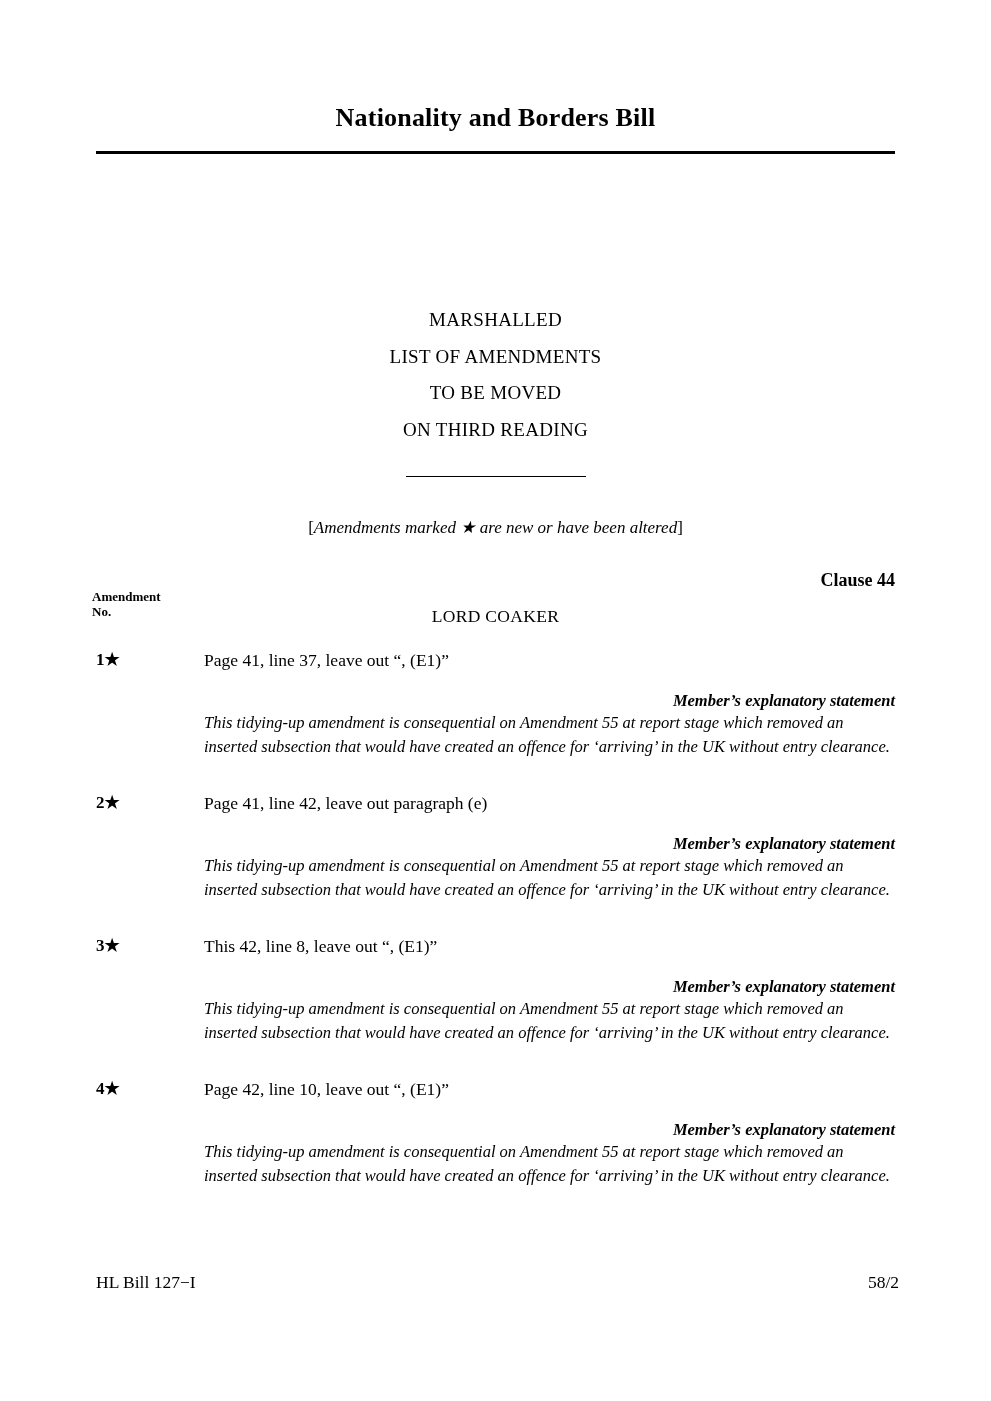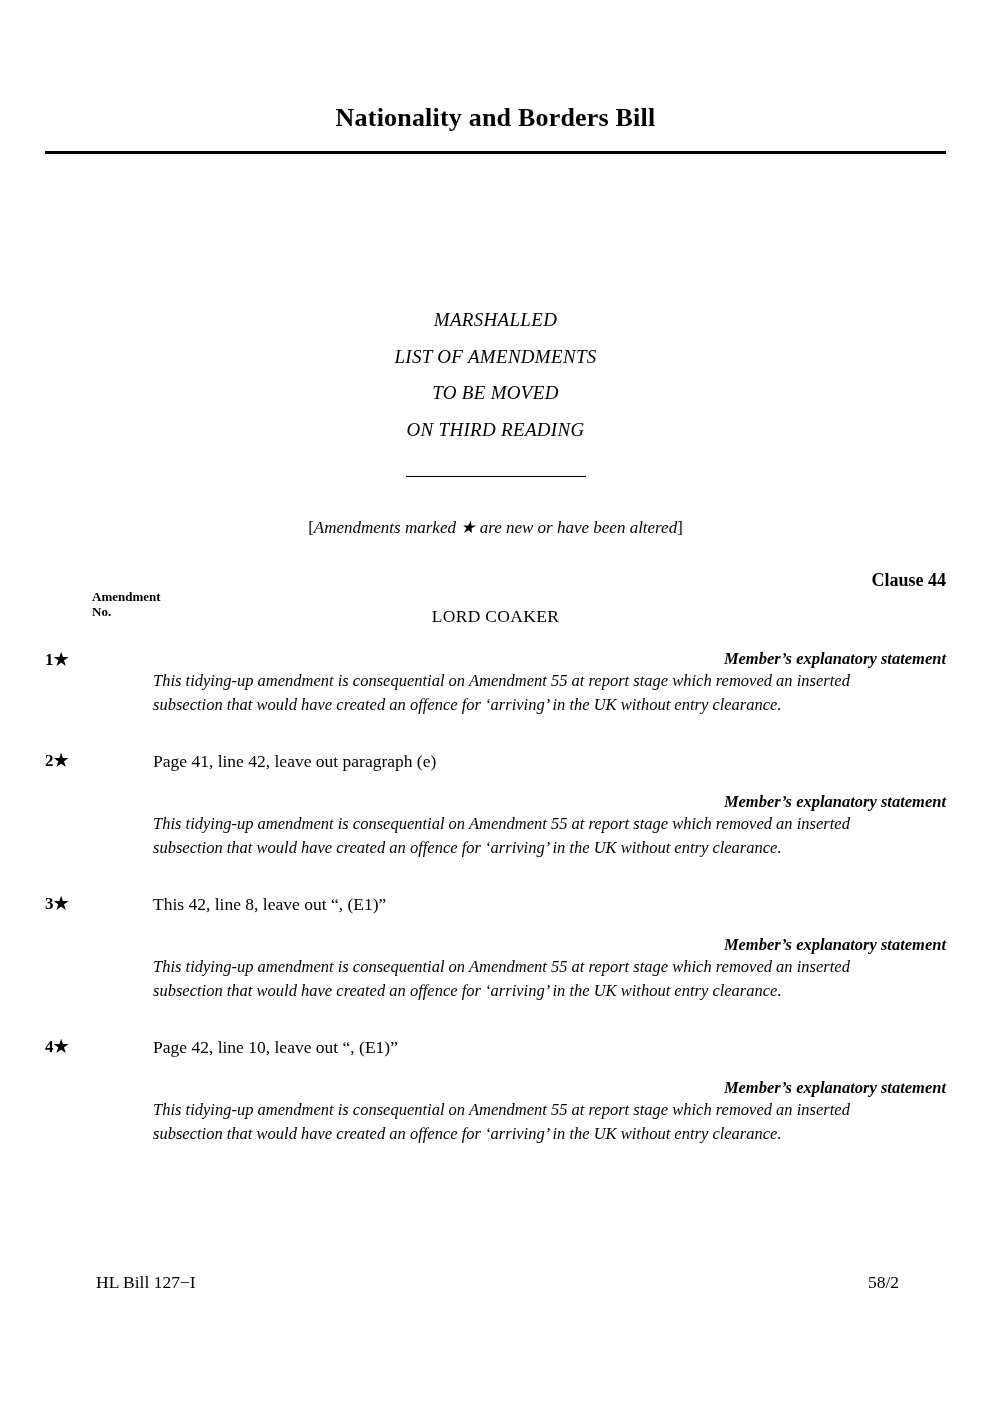--- a/index.html
+++ b/index.html
@@ -11,21 +11,21 @@
     font-family: "Liberation Serif", serif;
     color: #000000;
   }
   .page {
     position: relative;
     width: 991px;
     height: 1401px;
     margin: 0 auto;
     background: #ffffff;
     box-sizing: border-box;
-    padding: 0 45px;
+    padding: 0 96px;
   }
   .doc-title {
     text-align: center;
     font-size: 26px;
     font-weight: bold;
     letter-spacing: 0.2px;
     padding-top: 103px;
     font-family: "Liberation Serif", serif;
   }
   .double-rule {
@@ -34,21 +34,20 @@
     border-bottom: 1px solid #000;
     height: 3px;
     box-sizing: border-box;
   }
   .heading-block {
     text-align: center;
     margin-top: 148px;
     font-size: 19px;
     line-height: 36.5px;
     letter-spacing: 0.3px;
-    font-style: italic;
   }
   .short-rule {
     width: 180px;
     border-top: 1px solid #000;
     margin: 28px auto 0 auto;
     height: 0;
   }
   .marked-note {
     text-align: center;
     margin-top: 40px;
@@ -147,20 +146,21 @@
     <div>No.</div>
   </div>
 
   <div class="clause-head">Clause 44</div>
   <div class="member-name">LORD COAKER</div>
 
   <div class="amendments">
 
     <div class="amendment">
       <div class="amd-no">1★</div>
+      <div class="amd-text">Page 41, line 37, leave out “, (E1)”</div>
       <div class="stmt-label">Member’s explanatory statement</div>
       <div class="stmt-body">This tidying-up amendment is consequential on Amendment 55 at report stage which removed an inserted subsection that would have created an offence for ‘arriving’ in the UK without entry clearance.</div>
     </div>
 
     <div class="amendment">
       <div class="amd-no">2★</div>
       <div class="amd-text">Page 41, line 42, leave out paragraph (e)</div>
       <div class="stmt-label">Member’s explanatory statement</div>
       <div class="stmt-body">This tidying-up amendment is consequential on Amendment 55 at report stage which removed an inserted subsection that would have created an offence for ‘arriving’ in the UK without entry clearance.</div>
     </div>

